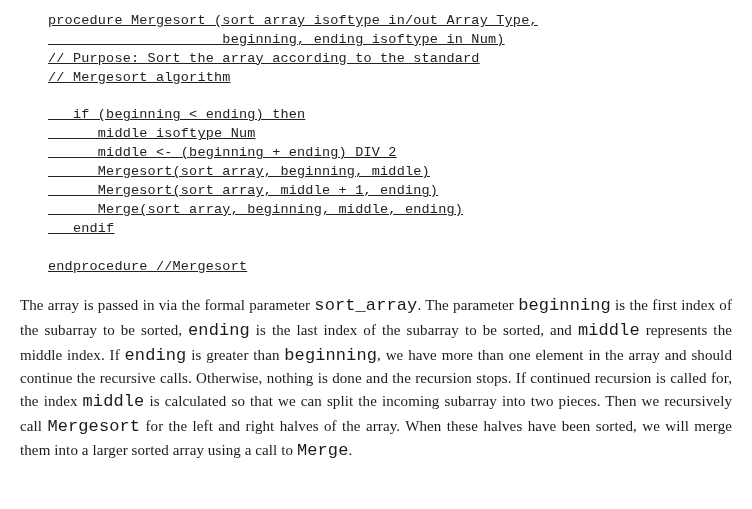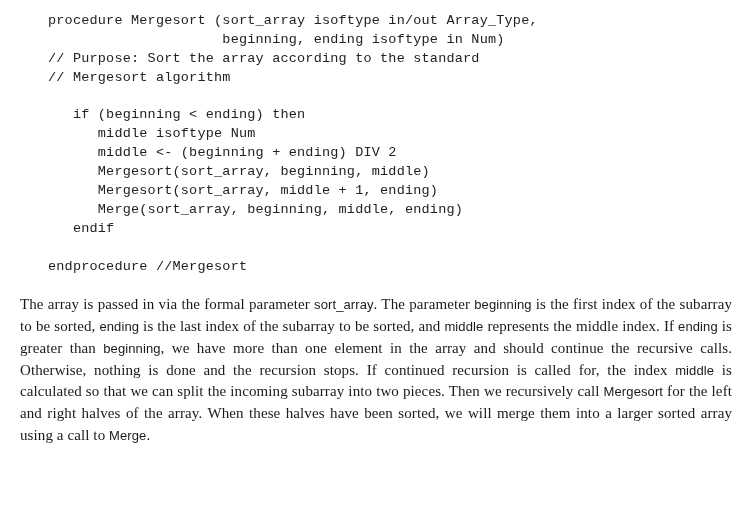--- a/index.html
+++ b/index.html
@@ -13,30 +13,31 @@
   }
   .code-block {
     font-family: 'Courier New', Courier, monospace;
     font-size: 13.5px;
     line-height: 1.4;
     white-space: pre;
     margin-left: 28px;
     margin-bottom: 18px;
     letter-spacing: 0.2px;
     color: #222;
+    text-decoration: underline;
   }
   .prose {
     font-size: 15px;
     line-height: 1.45;
     text-align: justify;
     letter-spacing: 0.1px;
   }
   .prose .mono {
-    font-family: Liberation Sans, sans-serif;
-    font-size: 13px;
+    font-family: Liberation Mono, monospace;
+    font-size: 17px;
   }
 </style>
 </head>
 <body>
 
 <div class="code-block"><span>procedure Mergesort (sort_array isoftype in/out Array_Type,</span>
 <span>                     beginning, ending isoftype in Num)</span>
 <span>// Purpose: Sort the array according to the standard</span>
 <span>// Mergesort algorithm</span>
 <span></span>

